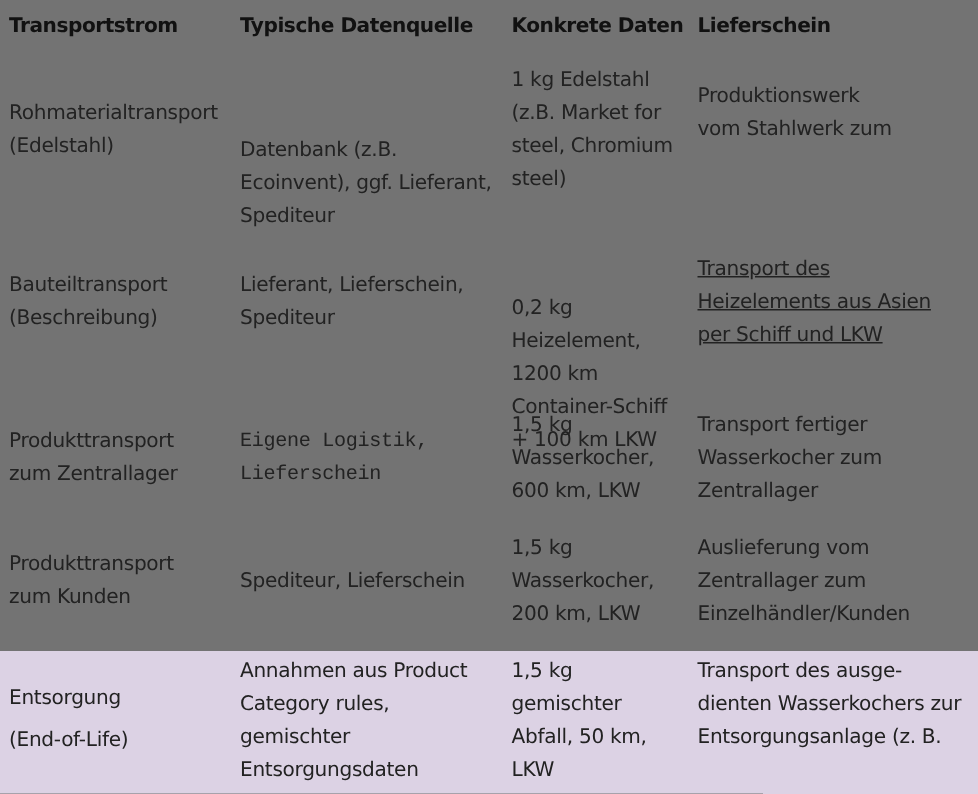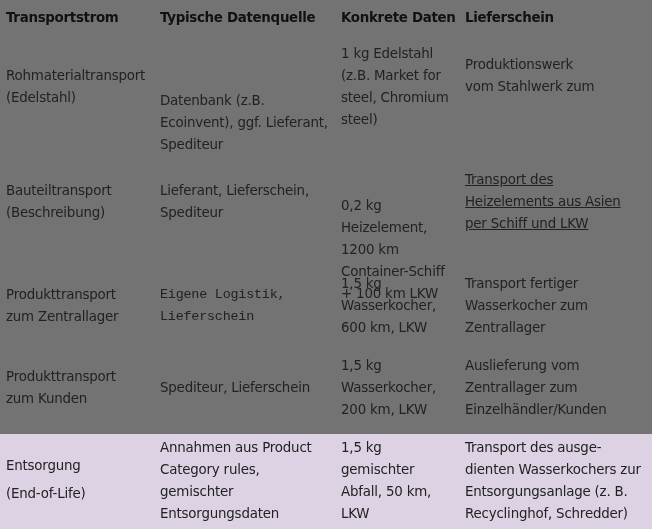--- a/index.html
+++ b/index.html
@@ -139,16 +139,15 @@
   <div class="cell c2" style="top:437px;">
     <span class="line">1,5 kg</span>
     <span class="line">gemischter</span>
     <span class="line">Abfall, 50 km,</span>
     <span class="line">LKW</span>
   </div>
   <div class="cell c3" style="top:437px;">
     <span class="line">Transport des ausge-</span>
     <span class="line">dienten Wasserkochers zur</span>
     <span class="line">Entsorgungsanlage (z. B.</span>
-    <span class="line">Recyclinghof, Schredder)</span>
   </div>
 
 </div>
 
 </body></html>

